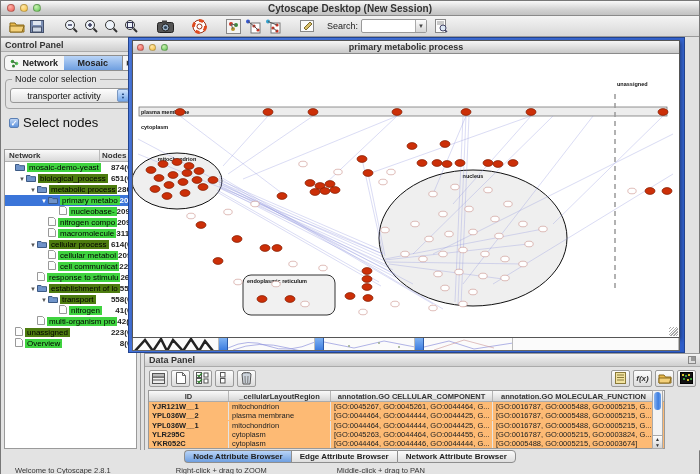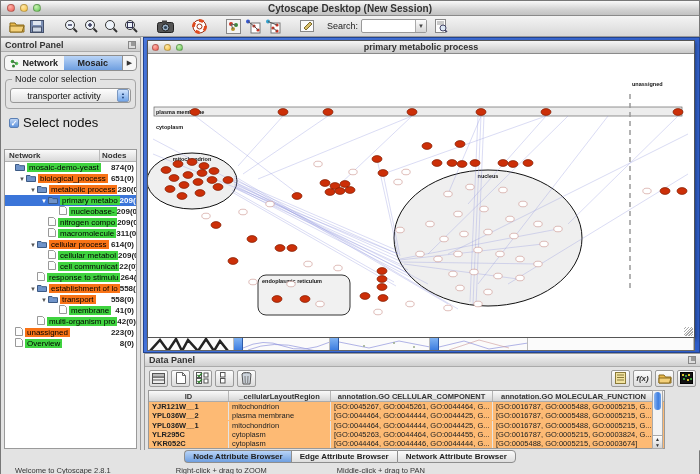--- a/index.html
+++ b/index.html
@@ -63,26 +63,26 @@
   .tree-header { display:flex; height:12px; background:linear-gradient(#fafafa,#d9d9d9); border-bottom:1px solid #b0b0b0; font-size:8px; font-weight:bold; color:#333; }
   .tree-header .c1 { flex:1; padding-left:4px; border-right:1px solid #bbb; line-height:12px; }
   .tree-header .c2 { width:36px; padding-left:2px; line-height:12px; }
   .tree-row { display:flex; align-items:center; height:11px; font-size:8px; white-space:nowrap; overflow:hidden; }
   .tree-row.selected { background:#3b75d9; }
   .tree-row .arrow { width:8px; font-size:6px; color:#555; text-align:center; flex:none; }
   .tree-row.selected .arrow { color:#fff; }
   .tree-row .ticon { flex:none; margin-right:2px; }
   .tree-label { padding:0 2px; color:#000; flex:none; max-width:74px; overflow:hidden; }
   .tree-label.green { background:#3fd33f; }
-  .tree-label.red { background:#f97316; }
+  .tree-label.red { background:#4d7c0f; }
   .tree-count { margin-left:auto; padding-right:2px; color:#222; flex:none;font-weight:bold; }
   .tree-row.selected .tree-count { color:#fff; }
 
   
-  .desktop { position:absolute; left:142px; top:36px; width:557px; height:316px;
+  .desktop { position:absolute; left:127px; top:36px; width:557px; height:316px;
     background:linear-gradient(120deg,#4a79e0,#2d5cc8); border:1px solid #23448f; }
   .net-window { position:absolute; left:3px; top:2px; width:548px; height:298px;
     border:1px solid #555; background:#fff; box-shadow:1px 2px 4px rgba(0,0,0,.4); }
   .net-titlebar { height:13px; background:linear-gradient(#f6f6f6,#c8c8c8); border-bottom:1px solid #8a8a8a;
     position:relative; display:flex; align-items:center; }
   .net-titlebar .title { position:absolute; left:0; right:0; text-align:center; font-size:9px; font-weight:bold; color:#333; }
   .net-titlebar .lights { margin-left:4px; }
   .net-titlebar .light { width:7px; height:7px; }
   .net-canvas { position:relative; width:546px; height:283px; background:#fff; overflow:hidden; }
 
@@ -412,21 +412,21 @@
               </svg></span>
             <span class="tree-label red">transport</span>
             <span class="tree-count">558(0)</span>
           </div>
           <div class="tree-row">
             <span style="width: 46px; flex: 0 0 auto;"></span>
             <span class="arrow"></span>
             <span class="ticon"><svg width="8" height="9">
                 <path d="M0.5 0.5 h5 l2 2 v6 h-7 z" fill="#fdfdfd" stroke="#999"></path>
               </svg></span>
-            <span class="tree-label green">membrane</span>
+            <span class="tree-label green">nitrogen</span>
             <span class="tree-count">41(0)</span>
           </div>
           <div class="tree-row">
             <span style="width: 24px; flex: 0 0 auto;"></span>
             <span class="arrow"></span>
             <span class="ticon"><svg width="8" height="9">
                 <path d="M0.5 0.5 h5 l2 2 v6 h-7 z" fill="#fdfdfd" stroke="#999"></path>
               </svg></span>
             <span class="tree-label green">multi-organism pro</span>
             <span class="tree-count">42(0)</span>

